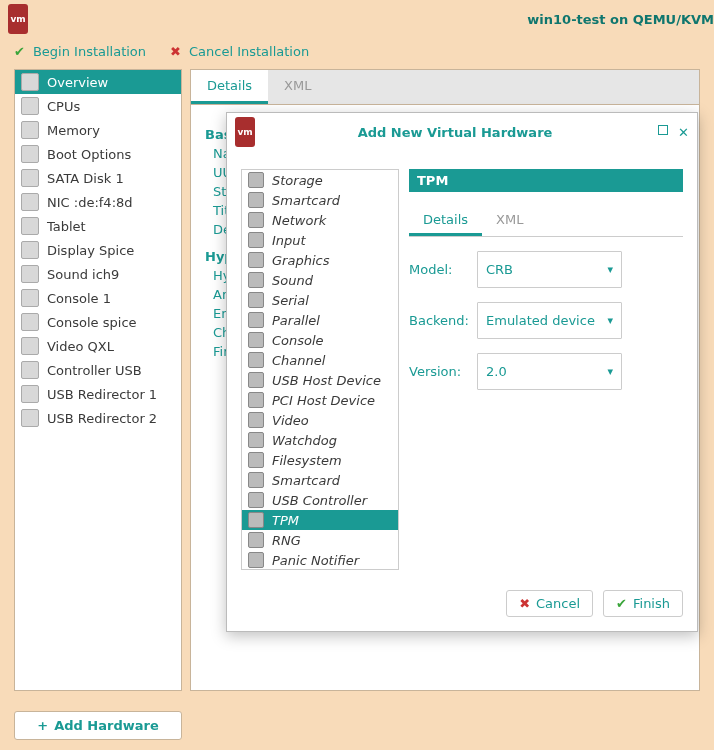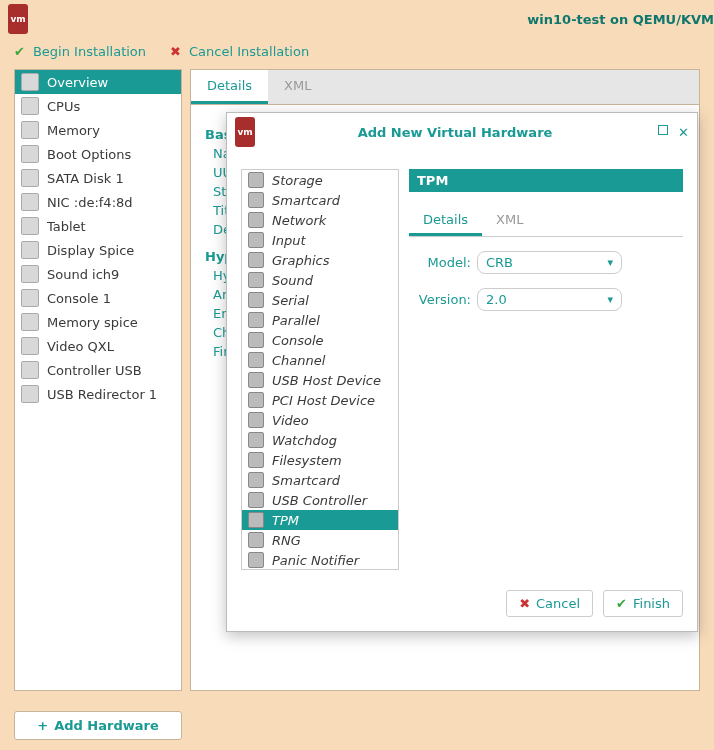--- a/index.html
+++ b/index.html
@@ -199,29 +199,28 @@
     color: #1a9a94;
     border-bottom: 3px solid #1a9a94;
   }
   .form-row {
     display: flex; align-items: center;
     margin-top: 14px;
     gap: 6px;
   }
   .form-row label {
     width: 62px;
-    text-align: right;
     color: #1a9a94;
   }
   .combo {
     flex: 1;
     max-width: 145px;
     border: 1px solid #ccc;
-    border-radius: 8px;
-    padding: 3px 8px;
+    border-radius: 1px;
+    padding: 10px 8px;
     color: #1a9a94;
     display: flex; align-items: center; justify-content: space-between;
     cursor: pointer;
   }
   .combo::after {
     content: "▾";
     color: #1a9a94;
     font-size: 11px;
   }
   .modal-footer {
@@ -301,33 +300,37 @@
       <div class="sb-item">
         <span class="sb-icon"></span>
         <span>Sound ich9</span>
       </div>
       <div class="sb-item">
         <span class="sb-icon"></span>
         <span>Console 1</span>
       </div>
       <div class="sb-item">
         <span class="sb-icon"></span>
-        <span>Memory spice</span>
+        <span>Console spice</span>
       </div>
       <div class="sb-item">
         <span class="sb-icon"></span>
         <span>Video QXL</span>
       </div>
       <div class="sb-item">
         <span class="sb-icon"></span>
         <span>Controller USB</span>
       </div>
       <div class="sb-item">
         <span class="sb-icon"></span>
         <span>USB Redirector 1</span>
+      </div>
+      <div class="sb-item">
+        <span class="sb-icon"></span>
+        <span>USB Redirector 2</span>
       </div>
     </div>
   <div class="content">
     <div class="tabs">
       <div class="tab active">Details</div>
       <div class="tab">XML</div>
     </div>
     <div class="details-body">
       <div class="section-head">Basic</div>
       <div id="rows1">
@@ -456,20 +459,26 @@
         <div class="sub-tab active">Details</div>
         <div class="sub-tab">XML</div>
       </div>
       <div class="form-row">
         <label>Model:</label>
         <div class="combo">
           <span>CRB</span>
         </div>
       </div>
       <div class="form-row">
+        <label>Backend:</label>
+        <div class="combo">
+          <span>Emulated device</span>
+        </div>
+      </div>
+      <div class="form-row">
         <label>Version:</label>
         <div class="combo">
           <span>2.0</span>
         </div>
       </div>
     </div>
   </div>
   <div class="modal-footer">
     <div class="m-btn">
       <span class="x-icon">✖</span>

